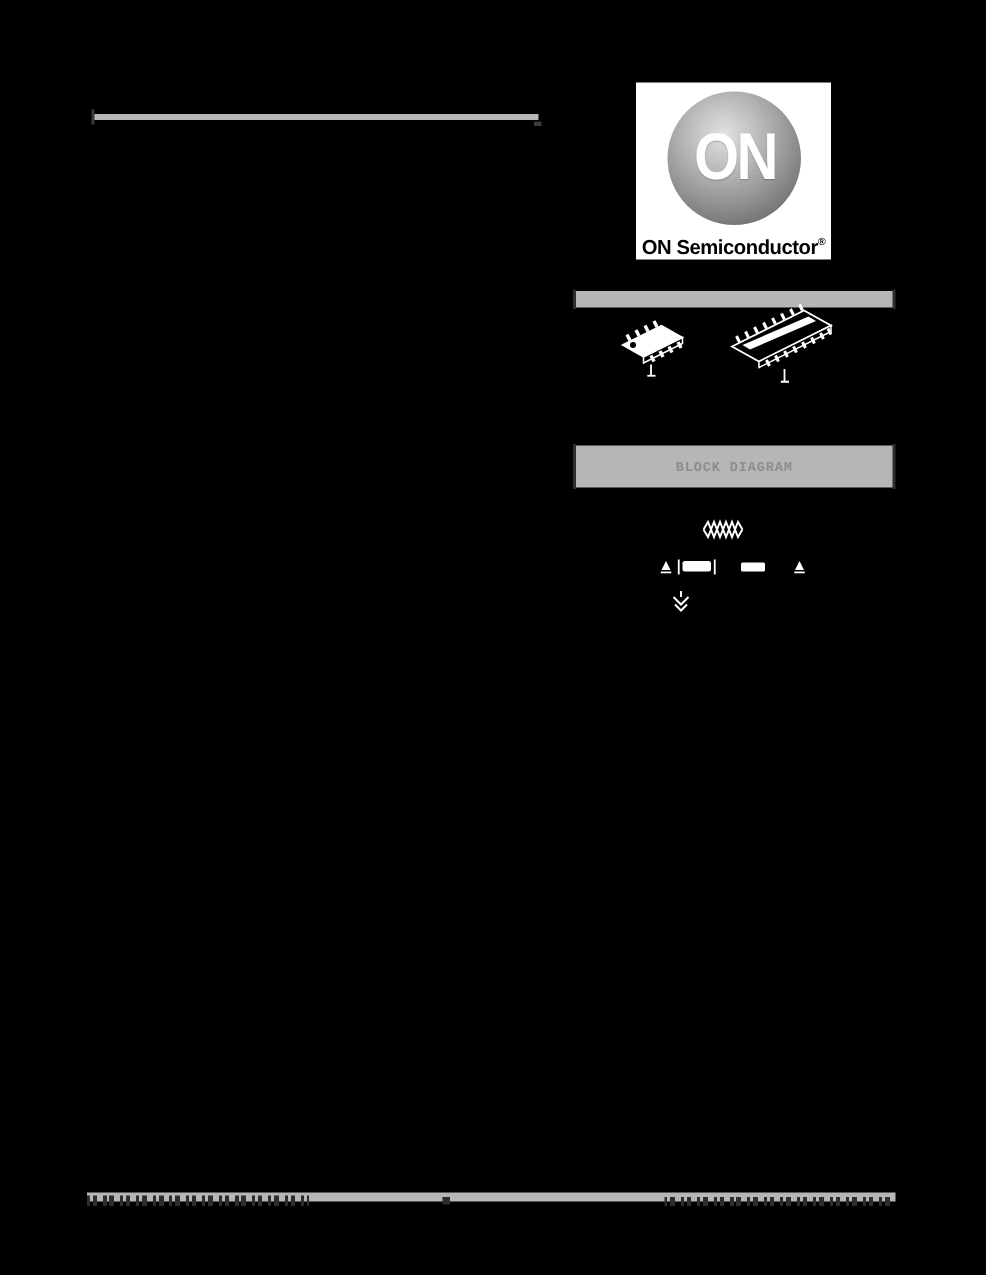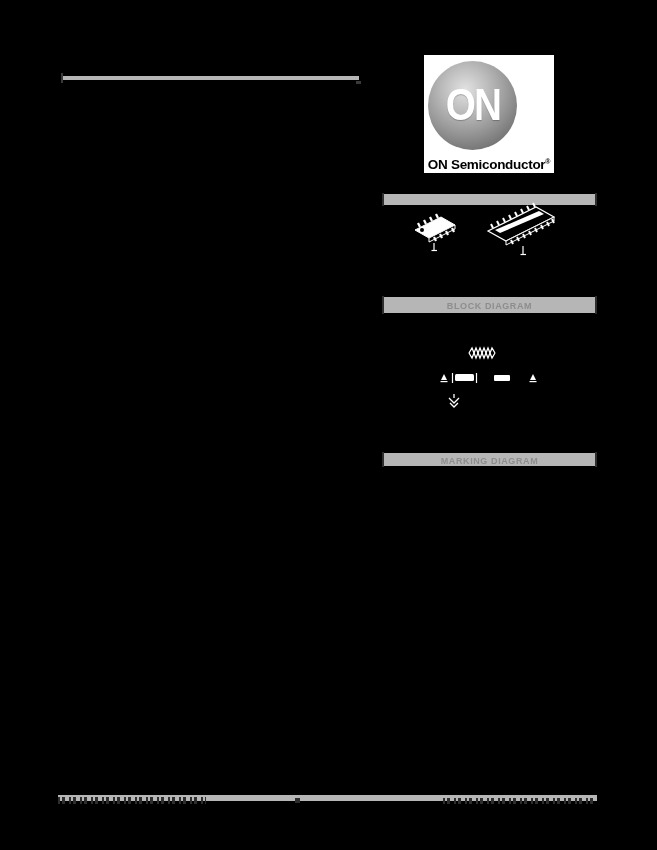--- a/index.html
+++ b/index.html
@@ -6,38 +6,38 @@
   .page{position:relative;width:657px;height:850px;background:#000;overflow:hidden;
         font-family:"Liberation Sans", sans-serif;}
 
   
   .top-rule{position:absolute;left:62px;top:76px;width:297px;height:4px;background:#b6b6b6;}
   .top-rule .tick-left{position:absolute;left:-1px;top:-3px;width:2px;height:10px;background:#3a3a3a;}
   .top-rule .end-mark{position:absolute;right:-2px;bottom:-4px;width:5px;height:3px;background:#3a3a3a;}
 
   
   .logo-box{position:absolute;left:424px;top:55px;width:130px;height:118px;background:#fff;}
-  .sphere{position:absolute;left:4px;top:6px;width:89px;height:89px;border-radius:50%;
+  .sphere{position:absolute;left:21px;top:6px;width:89px;height:89px;border-radius:50%;
           background:radial-gradient(circle at 42% 32%, #e2e2e2 0%, #bdbdbd 28%, #979797 55%, #757575 78%, #5f5f5f 100%);
           display:flex;align-items:center;justify-content:center;}
   .sphere .on-text{color:#fff;font-weight:bold;font-size:44px;letter-spacing:-2px;
           transform:scaleX(.88) translateY(-1px);text-shadow:0 1px 1px rgba(0,0,0,.25);}
   .logo-caption{position:absolute;left:0;bottom:1px;width:100%;text-align:center;color:#000;
           font-weight:bold;font-size:13.5px;letter-spacing:-.3px;white-space:nowrap;}
   .logo-caption .sup{font-size:7px;vertical-align:super;}
 
   
   .sbar{position:absolute;left:383px;width:213px;background:#b6b6b6;
         display:flex;align-items:center;justify-content:center;}
   .sbar:before,.sbar:after{content:"";position:absolute;top:-1px;bottom:-1px;width:2px;background:#2e2e2e;}
   .sbar:before{left:-1px;} .sbar:after{right:-1px;}
   .sbar .sbar-label{font-size:9px;font-weight:bold;color:#8d8d8d;letter-spacing:.6px;
         transform:translateY(1px);white-space:nowrap;}
   .sbar-1{top:194px;height:11px;}
-  .sbar-2{top:297px;height:16px;}
+  .sbar-2{top:297px;height:28px;font-family:Liberation Mono, monospace;}
   .sbar-3{top:453px;height:13px;}
   .sbar-4{top:577px;height:13px;}
 
   .pkg-svg,.bd-svg{position:absolute;}
 
   
   .footer-rule{position:absolute;left:58px;top:795px;width:539px;height:6px;background:#b6b6b6;}
   .marks{position:absolute;background-image:repeating-linear-gradient(90deg,
          #2d2d2d 0 2px, transparent 2px 4px, #2d2d2d 4px 7px, transparent 7px 11px);}
   .marks-a{left:0;bottom:-3px;width:148px;height:7px;}
@@ -61,23 +61,20 @@
     <div class="logo-caption">
       <span>ON Semiconductor</span><span class="sup">®</span>
     </div>
   </div>
 
   <div class="sbar sbar-1">
     <span class="sbar-label"></span>
   </div>
   <div class="sbar sbar-2">
     <span class="sbar-label">BLOCK DIAGRAM</span>
-  </div>
-  <div class="sbar sbar-3">
-    <span class="sbar-label">MARKING DIAGRAM</span>
   </div>
 
   <svg class="pkg-svg" style="left:408px;top:208px;" width="58" height="48" viewBox="0 0 58 48">
     <g stroke="#fff" fill="none" stroke-width="2.2">
       <line x1="12" y1="19" x2="10" y2="15"></line>
         <line x1="18" y1="16" x2="16" y2="12"></line>
       <line x1="24" y1="13" x2="22" y2="9"></line>
         <line x1="30" y1="10" x2="28" y2="6"></line>
     </g>
     <polygon points="7,22 33,9 47,17 21,30" fill="#fff" stroke="#fff" stroke-width="1"></polygon>

